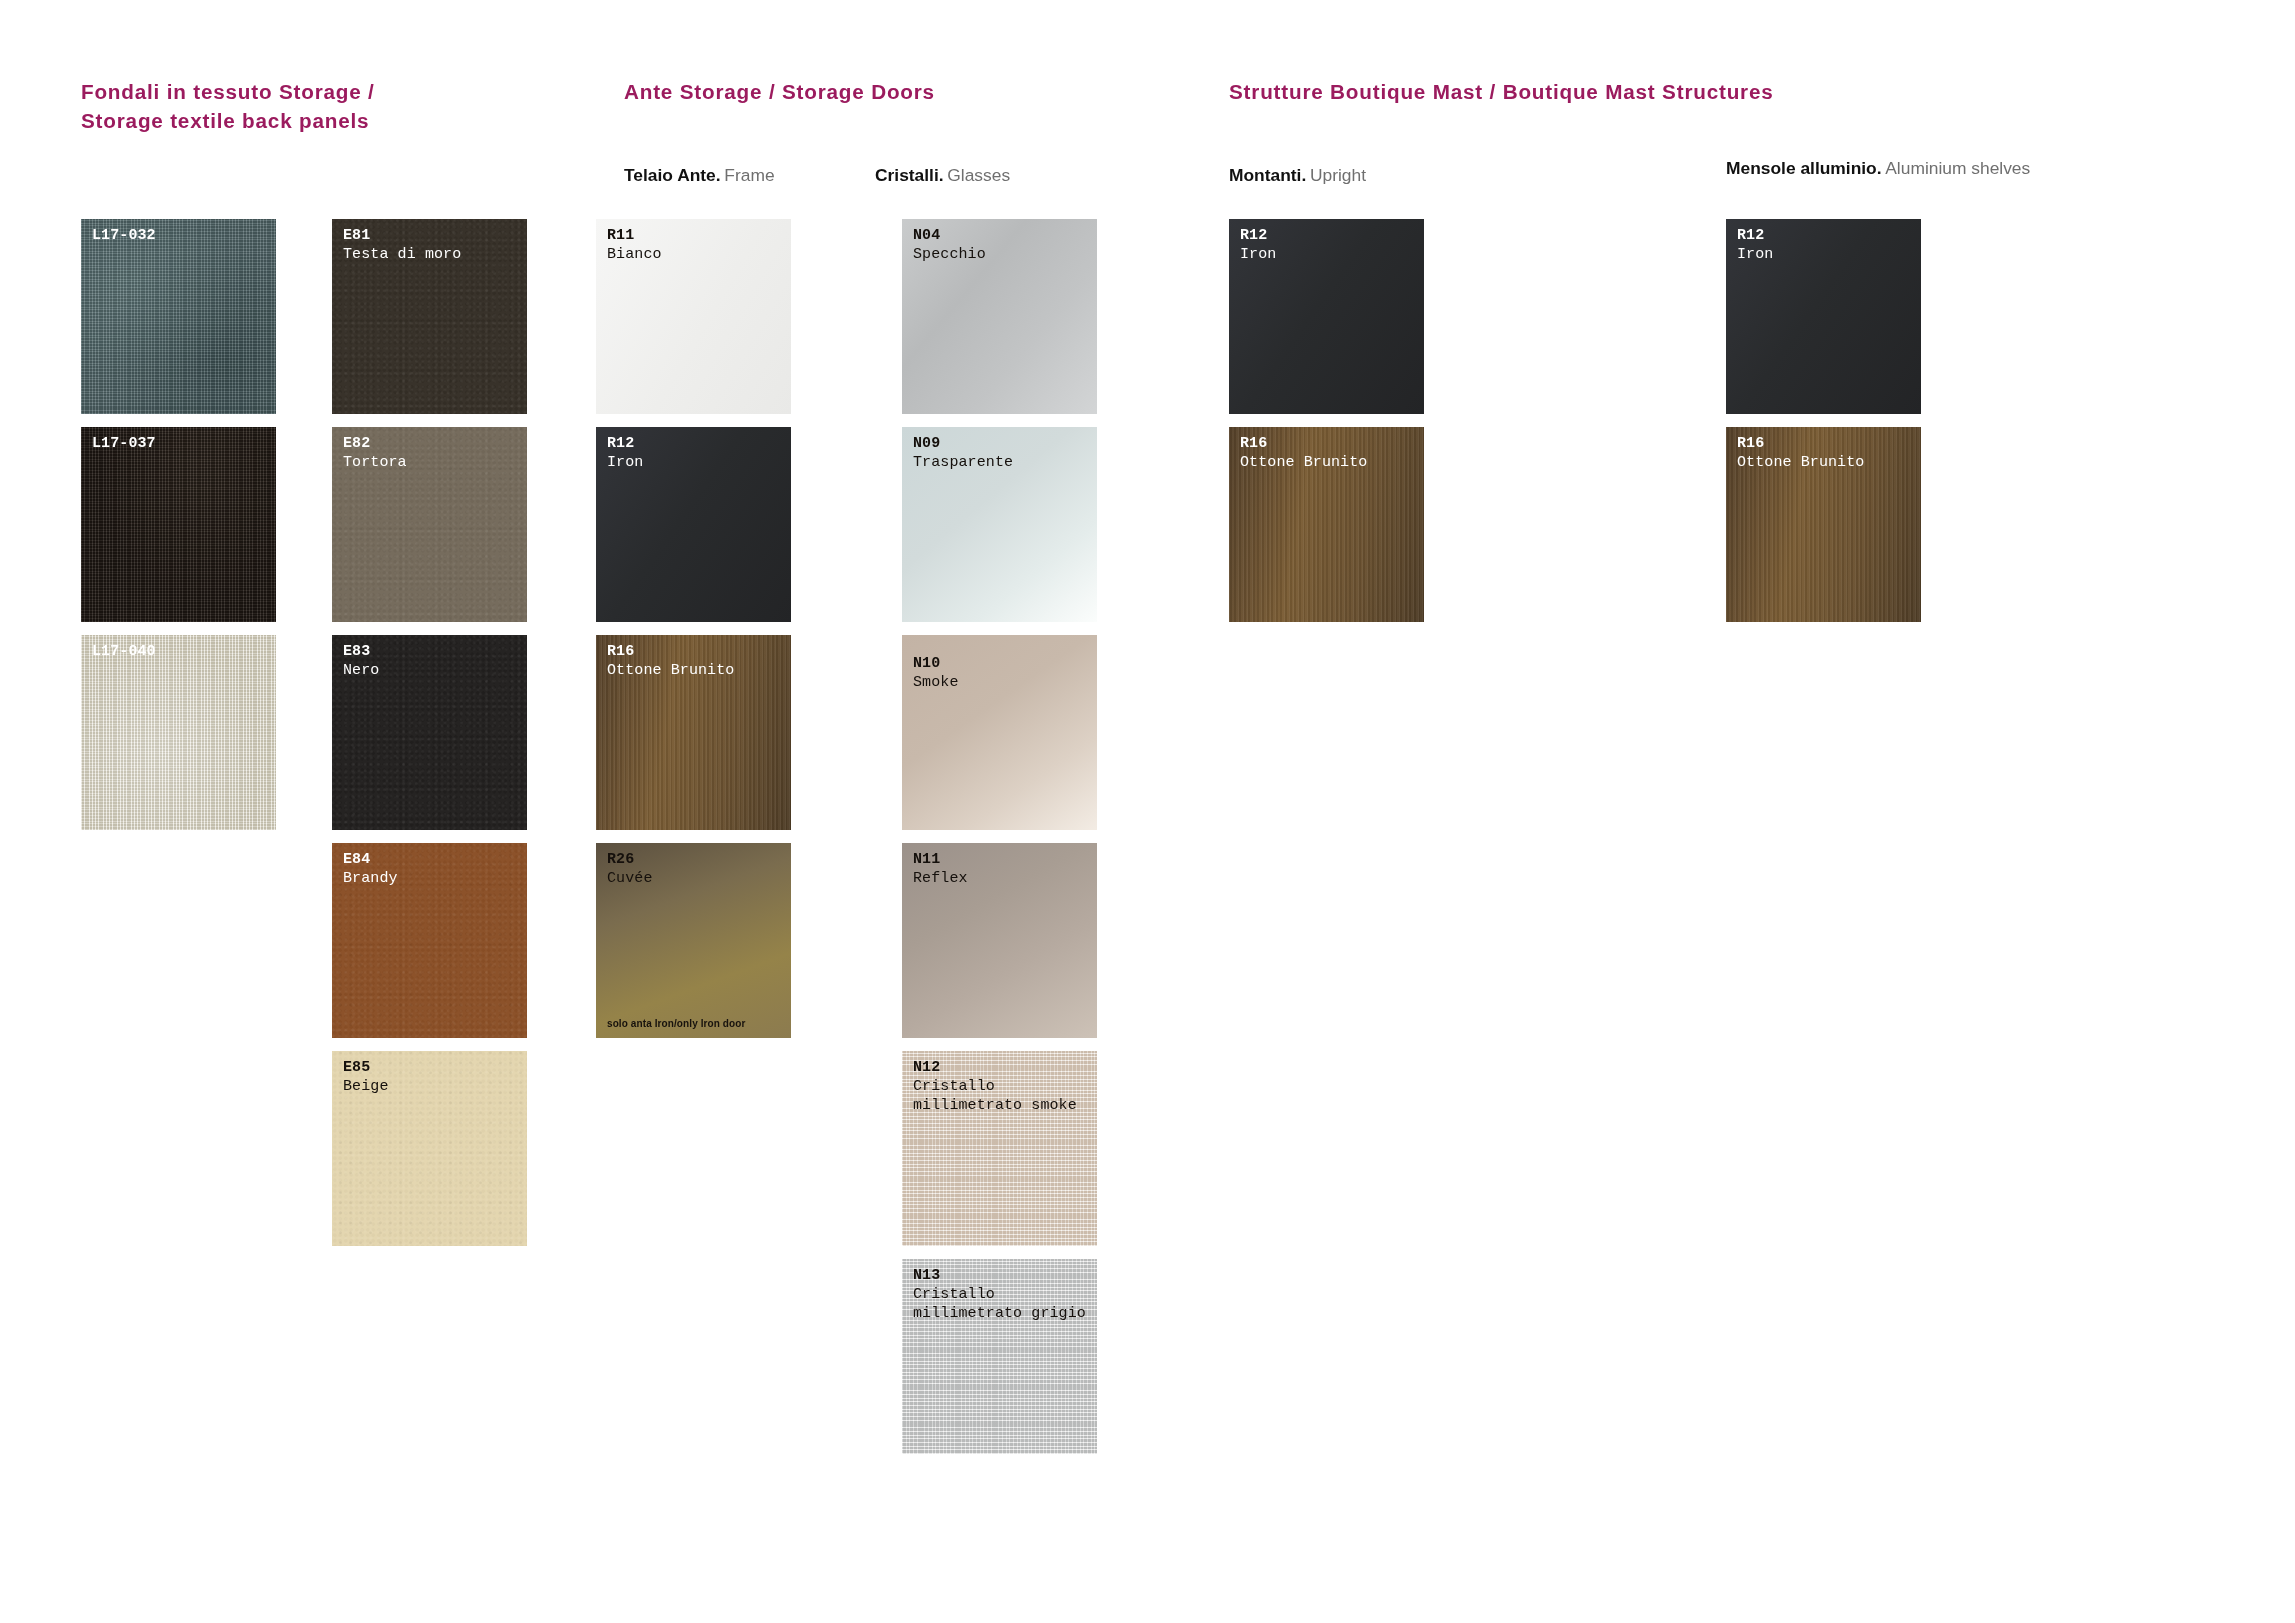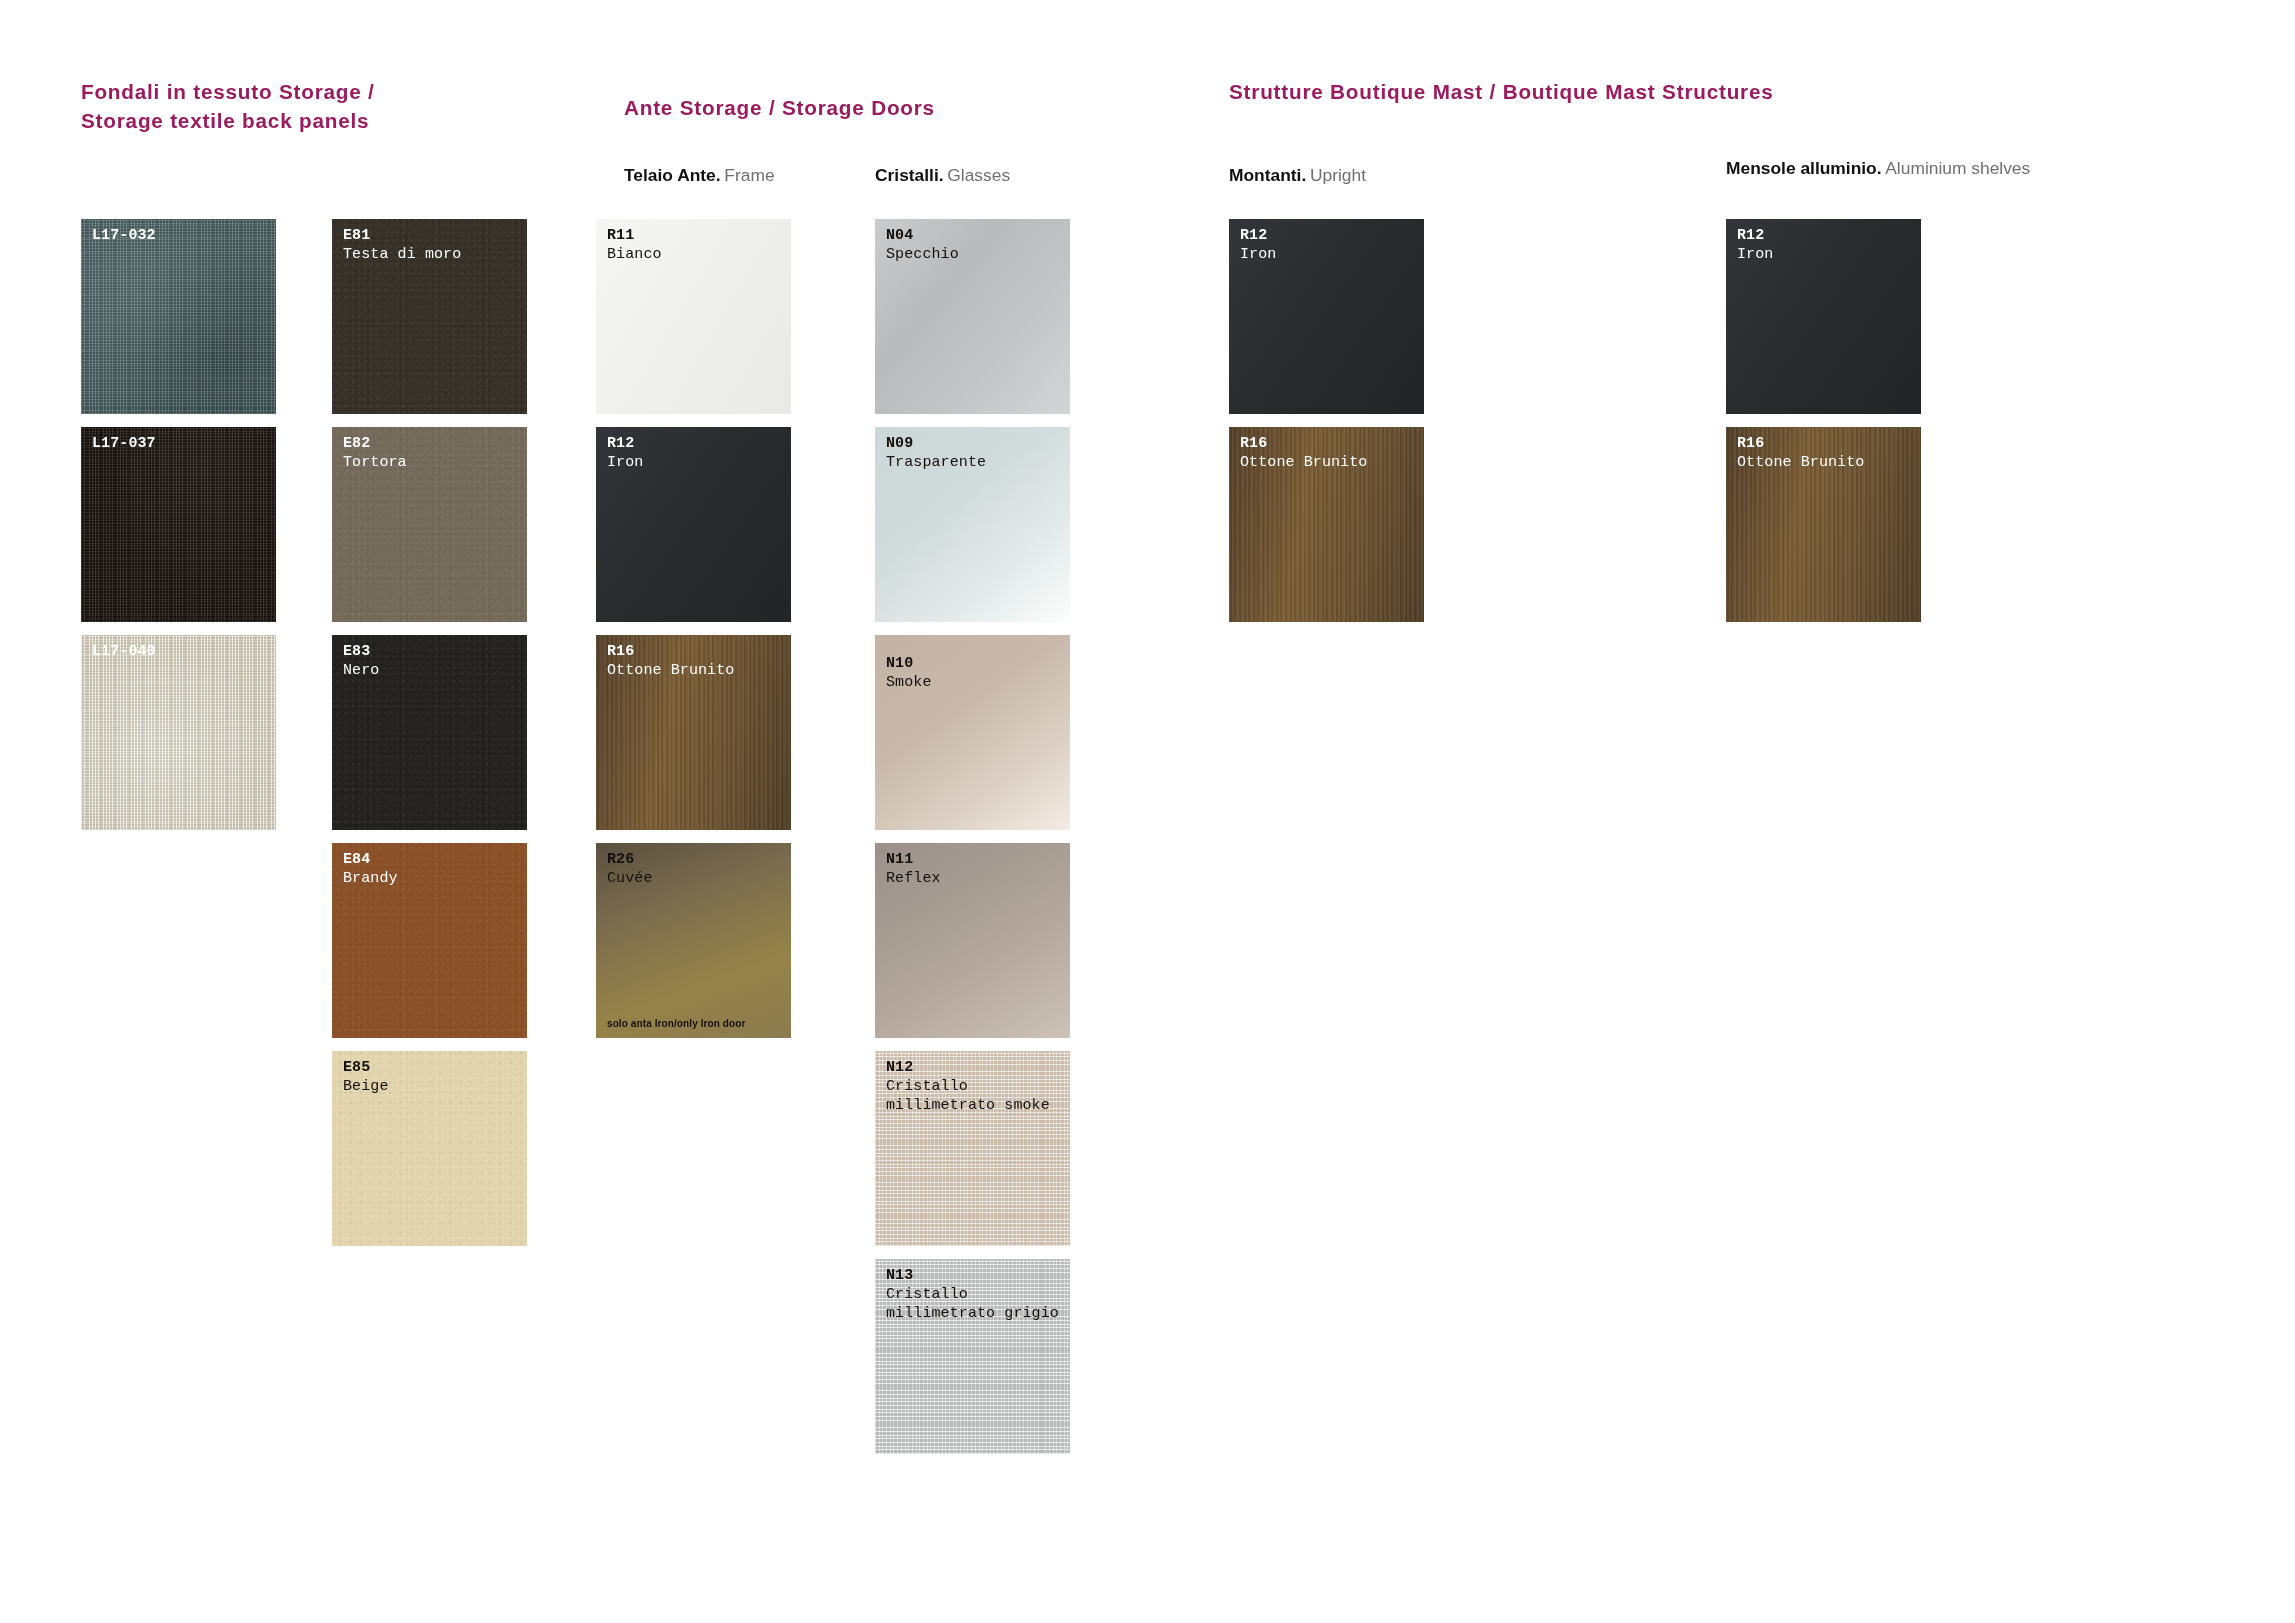--- a/index.html
+++ b/index.html
@@ -27,21 +27,21 @@
   .section-title {
     position: absolute;
     color: #9b1b5e;
     font-weight: 700;
     font-size: 20.7px;
     letter-spacing: 0.8px;
     line-height: 1.38;
     white-space: pre-line;
   }
   #sec-title-1 { left: 81px;  top: 78px;  width: 478px; }
-  #sec-title-2 { left: 624px; top: 94px;  width: 588px; }
+  #sec-title-2 { left: 624px; top: 78px;  width: 588px; }
   #sec-title-3 { left: 1229px;top: 78px;  width: 900px; }
 
   
   .group-label {
     position: absolute;
     font-size: 17.4px;
     line-height: 1.2;
     color: #1a1a1a;
     white-space: nowrap;
   }
@@ -55,21 +55,21 @@
 
   
   .col {
     position: absolute;
     top: 219px;
     width: 195px;
   }
   #col-l   { left: 81px; }
   #col-e   { left: 332px; }
   #col-r   { left: 596px; }
-  #col-n   { left: 875px; }
+  #col-n   { left: 902px; }
   #col-m   { left: 1229px; }
   #col-s   { left: 1726px; }
 
   .swatch {
     position: relative;
     width: 195px;
     height: 195px;
     margin-bottom: 13px;
     overflow: hidden;
     box-sizing: border-box;

